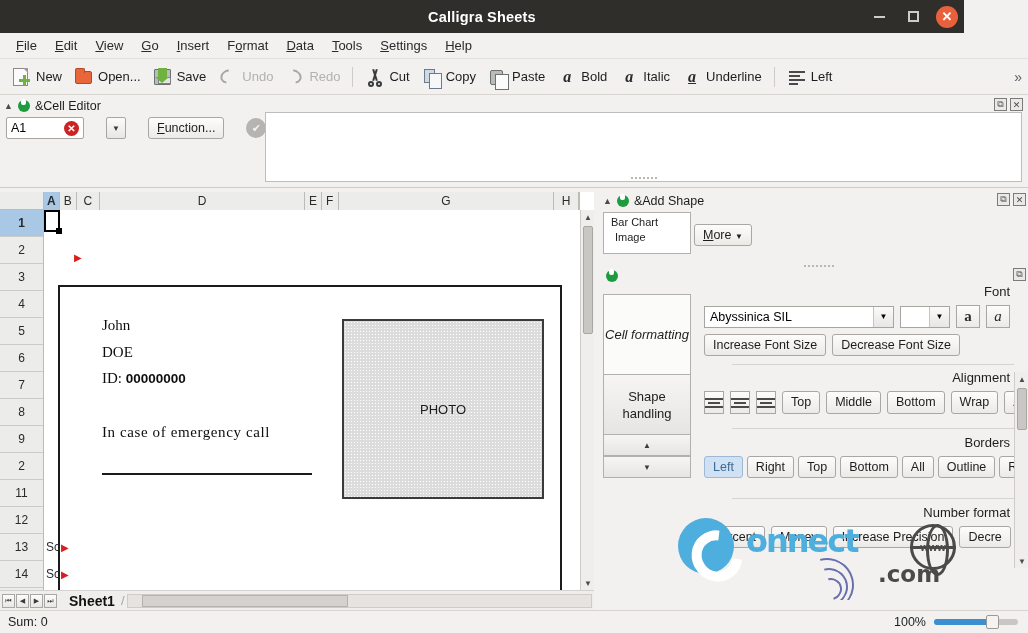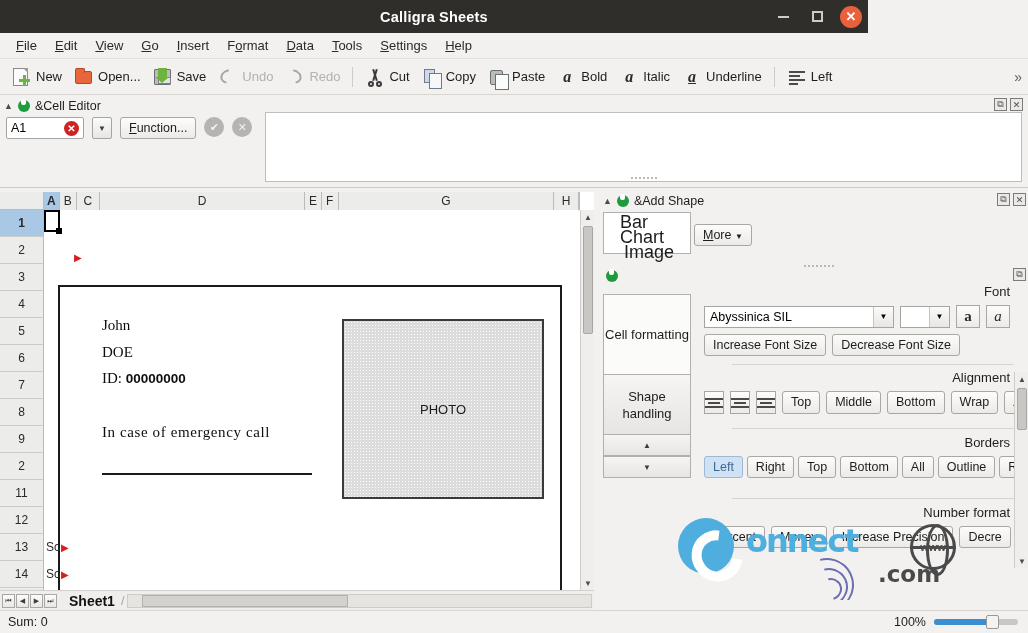--- a/index.html
+++ b/index.html
@@ -8,21 +8,21 @@
     font-family: "Liberation Sans", sans-serif;
     font-size: 13px;
     background: #f2f1f0;
     overflow: hidden;
     -webkit-font-smoothing: antialiased;
   }
   #app { position: relative; width: 1028px; height: 633px; }
 
   
   .titlebar {
-    position: absolute; left: 0; top: 0; width: 868px; height: 33px;
+    position: absolute; left: 0; top: 0; width: 964px; height: 33px;
     background: #2f2e2b;
     display: flex; align-items: center; justify-content: center;
   }
   .titlebar .title {
     color: #ffffff; font-size: 14.5px; font-weight: bold;
     letter-spacing: .2px;
   }
   .winbtns { position: absolute; right: 6px; top: 0; height: 33px; display: flex; align-items: center; gap: 12px; }
   .winbtn { width: 22px; height: 22px; display: flex; align-items: center; justify-content: center; color: #d6d3ce; font-size: 13px; }
   .winbtn .min { display:block; width: 11px; height: 2px; background:#cfccc7; }
@@ -100,21 +100,21 @@
     background: #1f9b3f; position: relative; flex:none;
   }
   .docker-glyph:after{ content:""; position:absolute; left:3px; top:-1px; width:5px; height:6px; background:#fff; border-radius:2px;}
   .docker-ctrls { position: absolute; display: flex; gap: 3px; }
   .dctrl { width: 13px; height: 13px; border: 1px solid #7d7b78; color:#4c4c4c; font-size: 9px; display:flex; align-items:center; justify-content:center; background:#ebe9e6;}
 
   .celleditor {
     position: absolute; left: 0; top: 95px; width: 1028px; height: 93px;
     background: #f2f1f0; border-bottom: 1px solid #cfccc7;
   }
-  .ce-row { position:absolute; left:6px; top:22px; display:flex; gap:8px; }
+  .ce-row { position:absolute; left:6px; top:22px; display:flex; align-items:center; gap:22px; }
   .cellref {
     width: 78px; height: 22px; background:#fff; border:1px solid #a7a5a2; border-radius:2px;
     display:flex; align-items:center; padding: 0 4px; font-size:12.5px; position:relative;
   }
   .cellref .redx {
     position:absolute; right: 4px; top: 3px; width:15px; height:15px; border-radius:50%;
     background:#cf2222; color:#fff; font-size:10px; font-weight:bold; display:flex; align-items:center; justify-content:center;
   }
   .combo-arrow {
     width: 20px; height: 22px; background: linear-gradient(#fbfbfa,#e8e6e3); border:1px solid #a7a5a2;
@@ -190,21 +190,21 @@
   .statusbar { position:absolute; left:0; top:610px; width:1028px; height:23px; background:#f2f1f0; border-top:1px solid #d8d5d1; display:flex; align-items:center; }
   .sum { margin-left:8px; font-size:12.5px; color:#1d1d1d; }
   .zoomwrap { position:absolute; right:10px; display:flex; align-items:center; gap:8px; }
   .zoomlbl { font-size:12.5px; color:#1d1d1d; }
   .slider { width:84px; height:6px; background:#c9c7c4; border-radius:3px; position:relative;}
   .slider .fill { position:absolute; left:0; top:0; height:6px; width:58px; background:#3b8ed0; border-radius:3px;}
   .slider .knob { position:absolute; left:52px; top:-4px; width:13px; height:14px; background:#f4f3f2; border:1px solid #9b9996; border-radius:2px;}
 
   
   .dock { position:absolute; left:598px; top:192px; width:430px; height:398px; background:#f2f1f0; }
-  .shapebox { position:absolute; left:5px; top:20px; width:88px; height:42px; background:#fff; border:1px solid #b2b0ad; font-size:18px; color:#1d1d1d; padding:2px 16px; line-height:15px;}
+  .shapebox { position:absolute; left:5px; top:20px; width:88px; height:42px; background:#fff; border:1px solid #b2b0ad; font-size:11px; color:#1d1d1d; padding:2px 7px; line-height:15px;}
   .morebtn { position:absolute; left:96px; top:32px; }
 
   .dockgrip { position:absolute; left:205px; top:72px; width:32px; height:5px;
     background-image: radial-gradient(#b9b7b4 40%, transparent 41%); background-size:4px 4px;}
 
   .fmtpanel { position:absolute; left:0; top:88px; width:430px; height:310px; }
   .tabcol { position:absolute; left:5px; top:14px; width:88px; bottom:0; }
   .vtab { width:88px; border:1px solid #b2b0ad; border-bottom:none; background:linear-gradient(#f6f5f4,#e7e5e2);
     display:flex; align-items:center; justify-content:center; text-align:center; font-size:13px; color:#1d1d1d; line-height:17px;}
   .vtab.active { background:#fbfbfa; }
@@ -482,21 +482,21 @@
     <div class="btn morebtn"><u>M</u>ore <span style="font-size:8px;">▼</span></div>
     <div class="dockgrip"></div>
 
     <div class="fmtpanel">
       <div class="docker-glyph" style="position:absolute; left:8px; top:-10px;"></div>
       <div class="docker-ctrls" style="right:2px; top:-12px;">
         <span class="dctrl">⧉</span>
       </div>
 
       <div class="tabcol" id="tabcol">
-          <div class="vtab active" style="height: 80px;">
+          <div class="vtab active" style="height: 80px; font-style: italic;">
             <span>Cell formatting</span>
           </div>
           <div class="vtab" style="height: 60px;">
             <span>Shape handling</span>
           </div>
           <div class="tabspin">▲</div>
           <div class="tabspin">▼</div>
         </div>
 
       <div class="fmtcontent">

